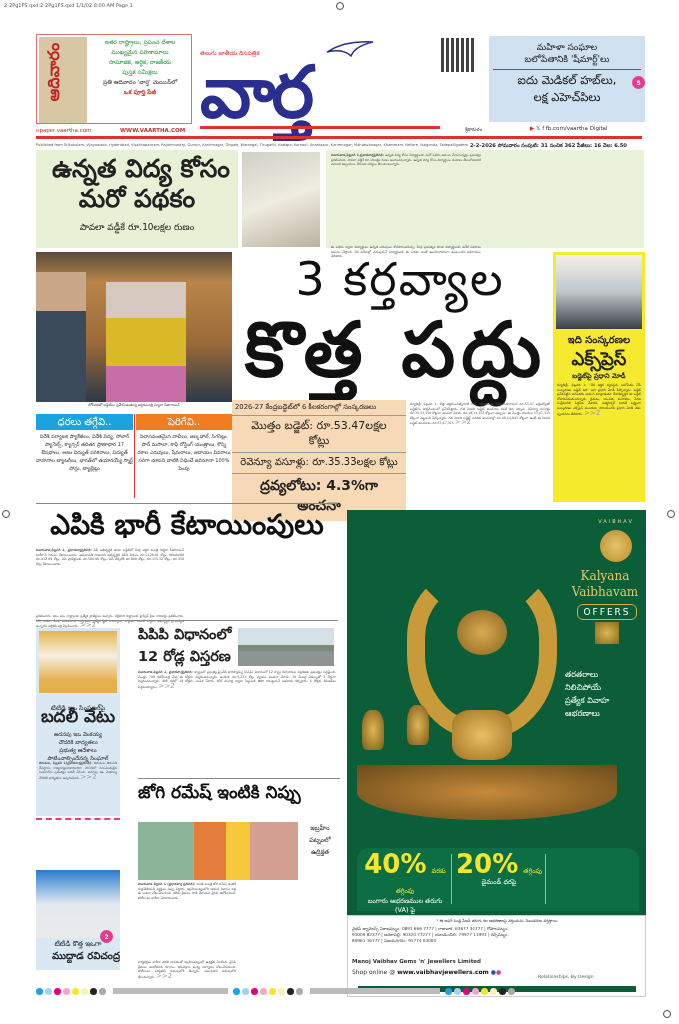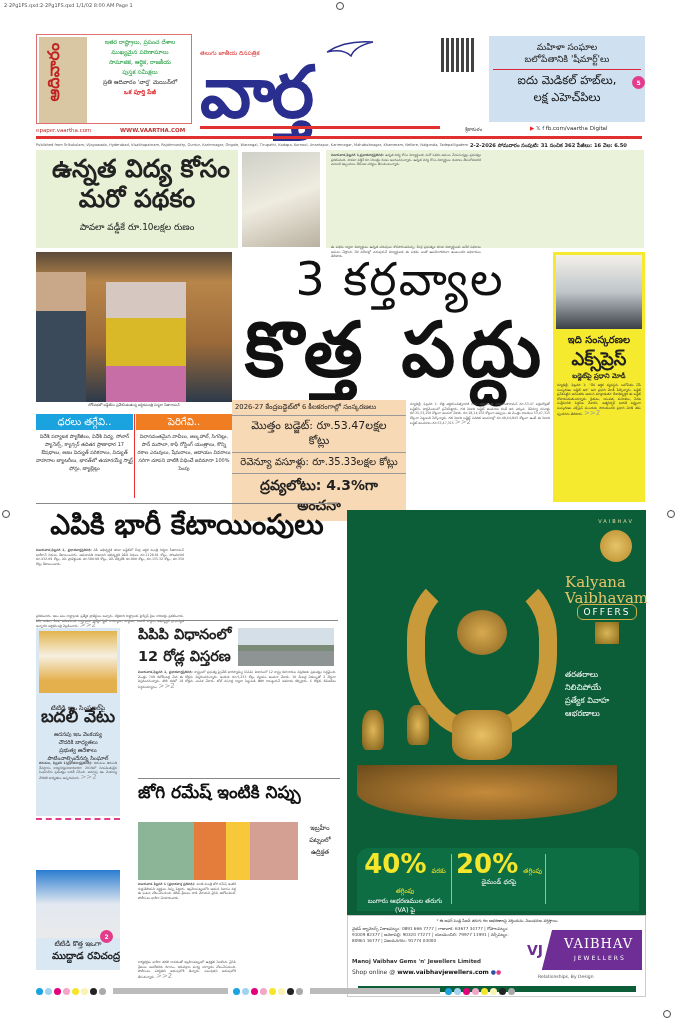--- a/index.html
+++ b/index.html
@@ -89,21 +89,21 @@
 .ppp-txt{left:138px;top:670px;width:198px;height:82px}
 .jogi-h{left:138px;top:782px;width:202px;font-size:17px;font-weight:bold;color:#111}
 .fire-photo{left:138px;top:822px;width:160px;height:58px;background:linear-gradient(90deg,#8bb596 0 35%,#e47c3c 35% 55%,#f6c83a 55% 70%,#d4a094 70%)}
 .fire-side{left:300px;top:822px;width:40px;text-align:center;font-size:6.5px;line-height:12px;color:#222}
 .jogi-txt{left:138px;top:882px;width:202px;height:80px}
 .jogi-txt .col{width:98px;float:left;margin-right:5px;height:78px}
 
 .ad{left:347px;top:510px;width:299px;height:405px;background:#0c5e38}
 .ad-brand{left:244px;top:8px;width:50px;text-align:center;font-size:5px;letter-spacing:2px;color:#e8d9a0}
 .ad-emblem{left:253px;top:20px;width:32px;height:32px;border-radius:50%;background:radial-gradient(#e5c46a,#b88b2a)}
-.ad-title{left:218px;top:64px;width:80px;font-size:15px;line-height:16px;color:#e5c46a;font-family:"DejaVu Serif",serif}
+.ad-title{left:218px;top:58px;width:80px;text-align:center;font-size:12px;line-height:16px;color:#e5c46a;font-family:"DejaVu Serif",serif}
 .ad-offers{left:230px;top:94px;width:60px;text-align:center;font-size:9px;letter-spacing:2px;color:#fff;border:1px solid #d4b04a;border-radius:6px;padding:2px 0}
 .ad-motif{left:248px;top:112px;width:24px;height:22px;background:radial-gradient(#d9b656,#8a6a1a)}
 .ad-tel{left:218px;top:158px;width:80px;font-size:8px;line-height:13px;color:#fff}
 .necklace{left:60px;top:60px;width:150px;height:170px;border-radius:40% 40% 50% 50%;border:18px solid #c99a3a;border-top-color:transparent}
 .pendant{left:105px;top:200px;width:60px;height:50px;background:radial-gradient(#e8c064,#a07020);border-radius:30%}
 .choker{left:110px;top:100px;width:50px;height:45px;background:radial-gradient(#d8aa50,#8a6420);border-radius:50%}
 .earring1{left:15px;top:200px;width:22px;height:40px;background:radial-gradient(#e0b656,#7a5a18);border-radius:40% 40% 20% 20%}
 .earring2{left:60px;top:195px;width:22px;height:40px;background:radial-gradient(#e0b656,#7a5a18);border-radius:40% 40% 20% 20%}
 .belt{left:10px;top:255px;width:260px;height:55px;background:radial-gradient(ellipse,#c58a3a,#6a4a1a);border-radius:0 0 50% 50%}
 .offer-band{left:10px;top:338px;width:282px;height:63px;background:#0d6e44;border-radius:12px 12px 0 0}
@@ -296,25 +296,20 @@
       <div class="small">డైమండ్ ధరపై</div>
     </div>
     <div class="abs" style="left:188px;top:6px;width:1px;height:50px;background:#d4b04a"></div>
   </div>
 </div>
 <div class="abs ad-foot">
   <div class="abs ad-disc">* ఈ ఆఫర్ పెండ్లి సీజన్ తరుగు గల ఆభరణాలపై వర్తించును. నిబంధనలు వర్తిస్తాయి.</div>
   <div class="abs ad-addr">వైభవ్ జ్యువెలర్స్ విశాఖపట్నం: 0891 666 7777 | గాజువాక: 63677 34777 | గోపాలపట్నం: 91009 82377 | అనకాపల్లి: 90320 77277 | యలమంచిలి: 79977 11991 | నర్సీపట్నం: 80961 16777 | విజయనగరం: 91774 03000</div>
   <div class="abs ad-co">Manoj Vaibhav Gems 'n' Jewellers Limited</div>
   <div class="abs ad-shop"><span>Shop online @ </span><b>www.vaibhavjewellers.com</b> <span style="color:#2a52a0">●</span><span style="color:#e33c8c">●</span></div>
-  <div class="abs vb-logo">
-    <div class="vm">VJ</div>
-    <div class="n1">VAIBHAV</div>
-    <div class="n2">JEWELLERS</div>
-  </div>
   <div class="abs vb-tag">Relationships, By Design</div>
   <div class="abs ad-bar"></div>
 </div>
 
 <div class="abs" style="left:36px;top:980px;width:620px;height:8px">
   <span class="dot" style="background:#1aa3de"></span><span class="dot" style="background:#9fd3f0"></span><span class="dot" style="background:#e3007d"></span><span class="dot" style="background:#f2a6c8"></span><span class="dot" style="background:#f5e62c"></span><span class="dot" style="background:#fbf3b0"></span><span class="dot" style="background:#222"></span><span class="dot" style="background:#aaa"></span>
   <span style="display:inline-block;width:115px;height:6px;background:#bbb;vertical-align:middle"></span>
   <span class="dot" style="background:#1aa3de"></span><span class="dot" style="background:#9fd3f0"></span><span class="dot" style="background:#e3007d"></span><span class="dot" style="background:#f2a6c8"></span><span class="dot" style="background:#f5e62c"></span><span class="dot" style="background:#fbf3b0"></span><span class="dot" style="background:#222"></span><span class="dot" style="background:#aaa"></span>
   <span style="display:inline-block;width:130px;height:6px;background:#bbb;vertical-align:middle"></span>
   <span class="dot" style="background:#1aa3de"></span><span class="dot" style="background:#9fd3f0"></span><span class="dot" style="background:#e3007d"></span><span class="dot" style="background:#f2a6c8"></span><span class="dot" style="background:#f5e62c"></span><span class="dot" style="background:#fbf3b0"></span><span class="dot" style="background:#222"></span><span class="dot" style="background:#aaa"></span>

